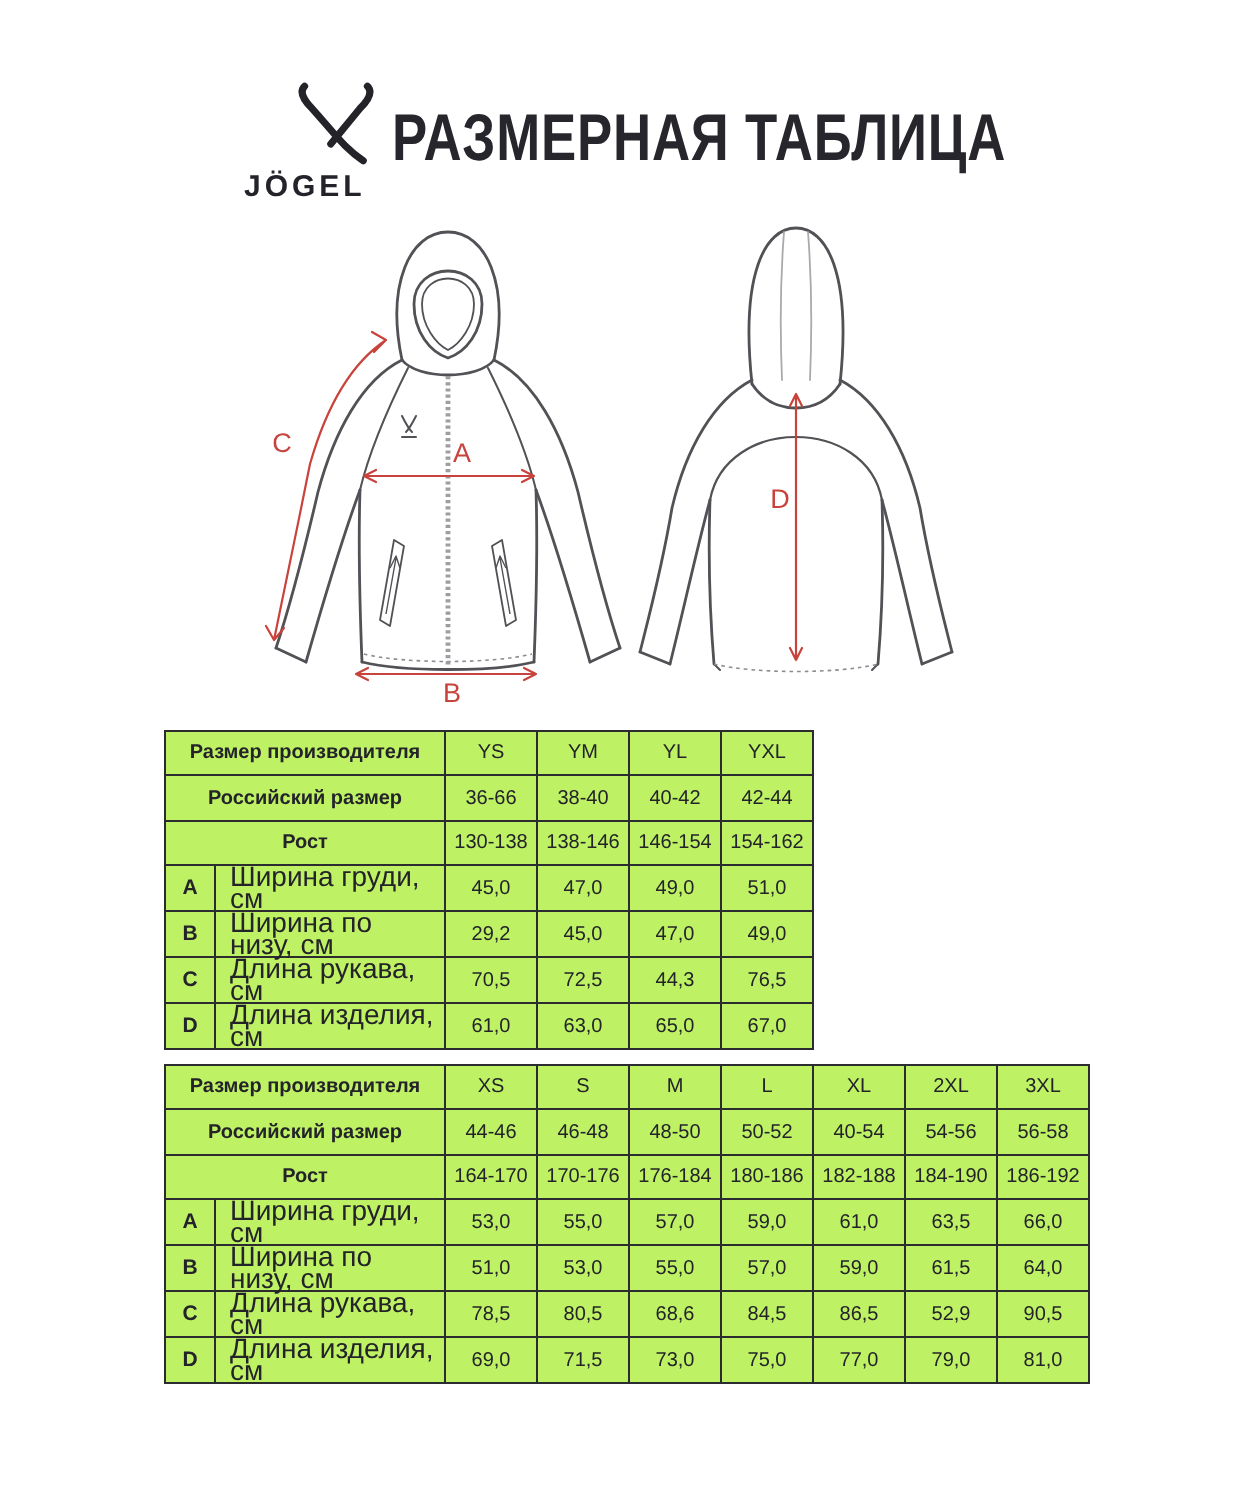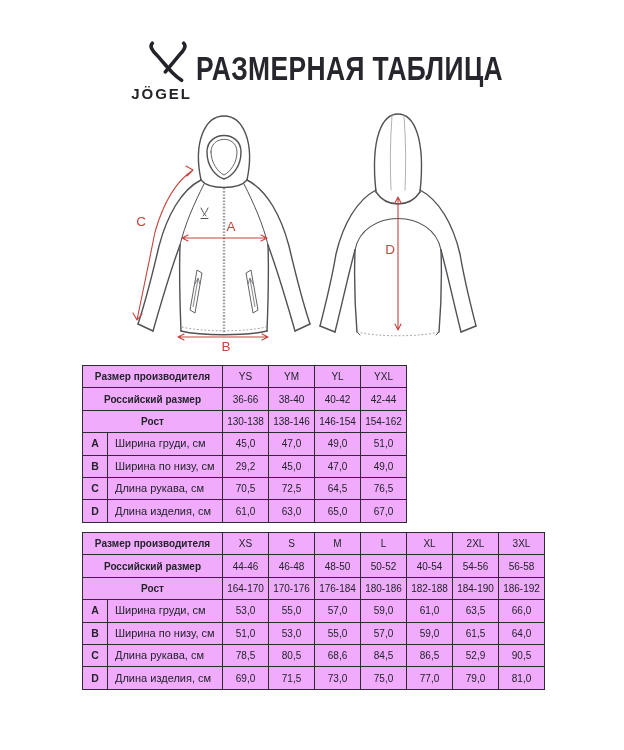--- a/index.html
+++ b/index.html
@@ -5,48 +5,48 @@
   html,body{margin:0;padding:0;background:#ffffff;}
   .page{
     position:relative;width:624px;height:750px;background:#ffffff;
     font-family:"Liberation Sans",sans-serif;color:#232329;overflow:hidden;
     margin:0 auto;
   }
   
   .logo-mark{position:absolute;left:147px;top:40px;width:42px;height:44px;}
   .logo-text{
     position:absolute;left:122px;top:85px;width:70px;
-    font-size:15px;font-weight:700;letter-spacing:2px;color:#232329;text-align:right;
+    font-size:15px;font-weight:700;letter-spacing:2px;color:#232329;
   }
   .page-title{
     position:absolute;left:196px;top:52px;margin:0;white-space:nowrap;
     font-size:33px;line-height:33px;font-weight:700;color:#26262c;
     transform:scaleX(0.80);transform-origin:left center;letter-spacing:0.5px;
   }
   
   .svg-front{position:absolute;left:125px;top:104px;width:200px;height:250px;}
   .svg-back{position:absolute;left:315px;top:104px;width:170px;height:250px;}
   .outline{stroke:#515156;stroke-width:1.4;fill:none;stroke-linecap:round;stroke-linejoin:round;}
   .lightline{stroke:#a9a9ae;stroke-width:0.9;fill:none;stroke-linecap:round;}
   .stitch{stroke:#8a8a90;stroke-width:0.8;fill:none;stroke-dasharray:1.8,2;}
   .zipper{stroke:#9d9da3;stroke-width:2.4;fill:none;stroke-dasharray:1.6,1.5;}
   .pocket{stroke:#515156;stroke-width:0.9;fill:none;stroke-linejoin:round;}
   .redline{stroke:#c8433c;stroke-width:1.1;fill:none;stroke-linecap:round;stroke-linejoin:round;}
   .redlabel{fill:#c8433c;font-family:"Liberation Sans",sans-serif;font-size:13.5px;}
   
-  table.size-table{position:absolute;border-collapse:collapse;table-layout:fixed;background:#f0abfc;}
+  table.size-table{position:absolute;border-collapse:collapse;table-layout:fixed;background:#bef264;}
   #table-youth{left:82px;top:365px;}
   #table-adult{left:82px;top:532px;}
   table.size-table td{
     border:1px solid #2b2b30;height:21.4px;padding:0 2px;
     font-size:10px;line-height:11px;color:#232329;text-align:center;vertical-align:middle;
   }
   table.size-table td.hdr{font-weight:700;font-size:10px;}
   table.size-table td.key{font-weight:700;font-size:10.5px;}
-  table.size-table td.name{text-align:left;padding-left:7px;font-size:11px;}
+  table.size-table td.name{text-align:left;padding-left:7px;font-size:14px;}
   table.size-table td.code,table.size-table td.val{font-size:10px;}
 </style>
 </head>
 <body>
 
 <div class="page">
 
   <svg class="logo-mark" viewBox="0 0 40 42">
     <g stroke="#232329" stroke-width="3.4" fill="none" stroke-linecap="round">
       <path d="M5,3 C 2.5,5.5 4.5,9.5 8.5,13.5 C 14,19.5 19.5,26.5 24.5,31.5 C 27,34 30,36.5 33,38.5"></path>
@@ -185,21 +185,21 @@
           <td class="val">29,2</td>
           <td class="val">45,0</td>
           <td class="val">47,0</td>
           <td class="val">49,0</td>
         </tr>
         <tr>
           <td class="key">C</td>
           <td class="name">Длина рукава, см</td>
           <td class="val">70,5</td>
           <td class="val">72,5</td>
-          <td class="val">64,5</td>
+          <td class="val">44,3</td>
           <td class="val">76,5</td>
         </tr>
         <tr>
           <td class="key">D</td>
           <td class="name">Длина изделия, см</td>
           <td class="val">61,0</td>
           <td class="val">63,0</td>
           <td class="val">65,0</td>
           <td class="val">67,0</td>
         </tr>

